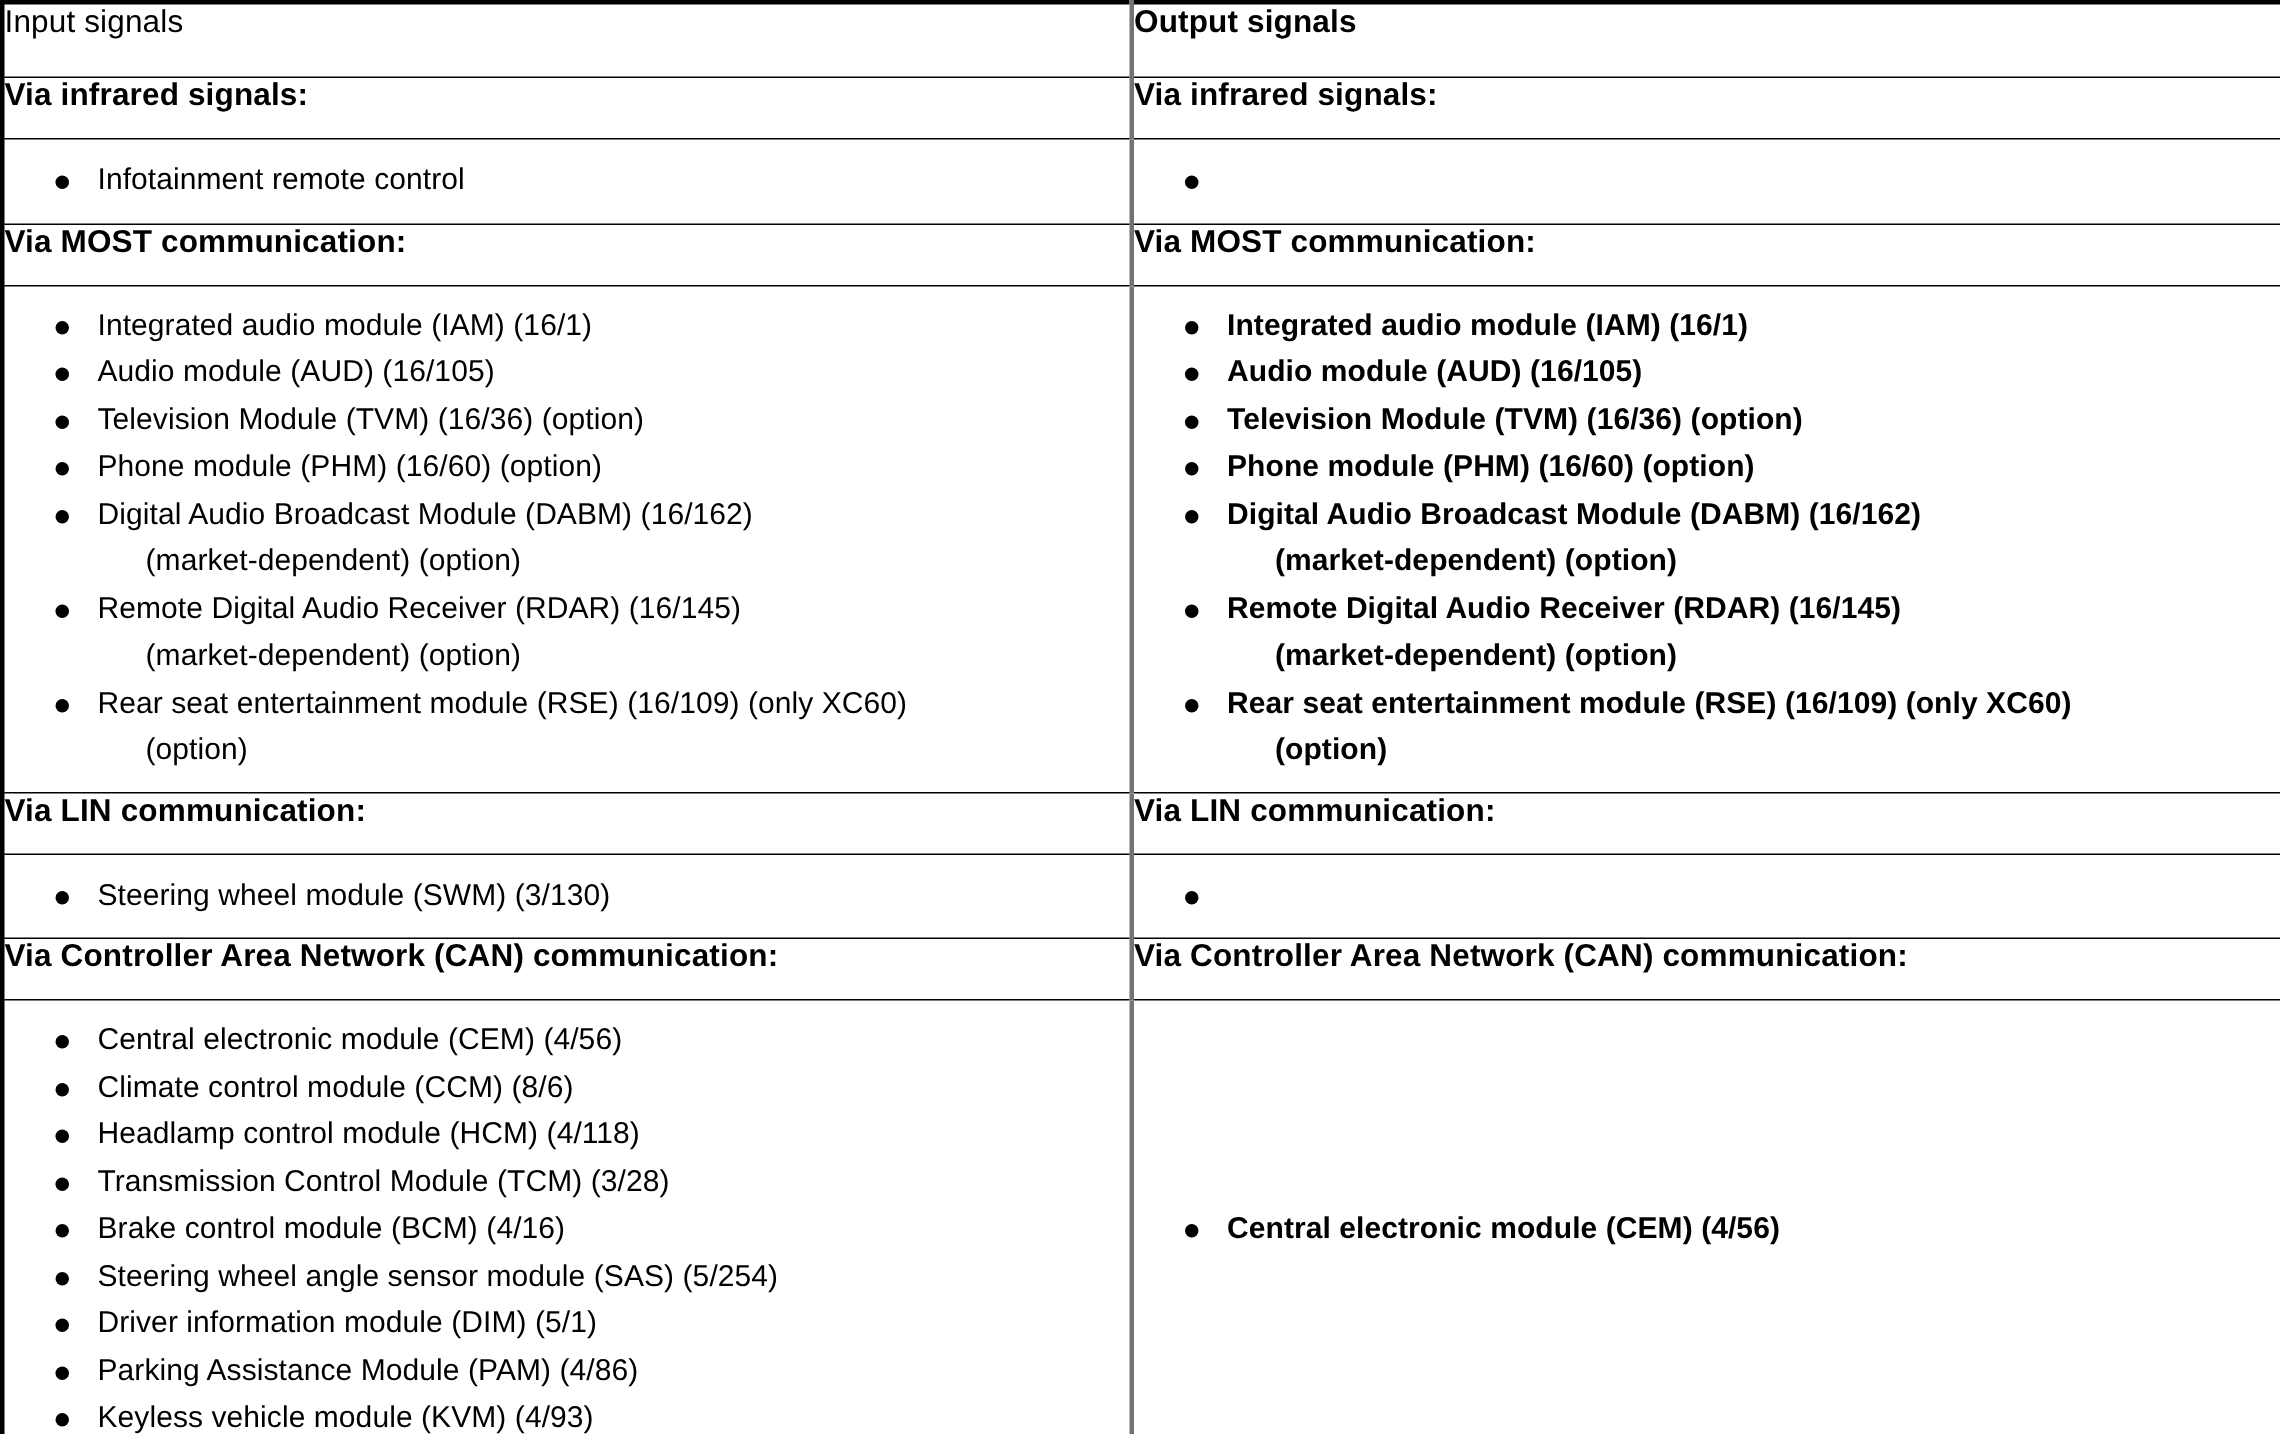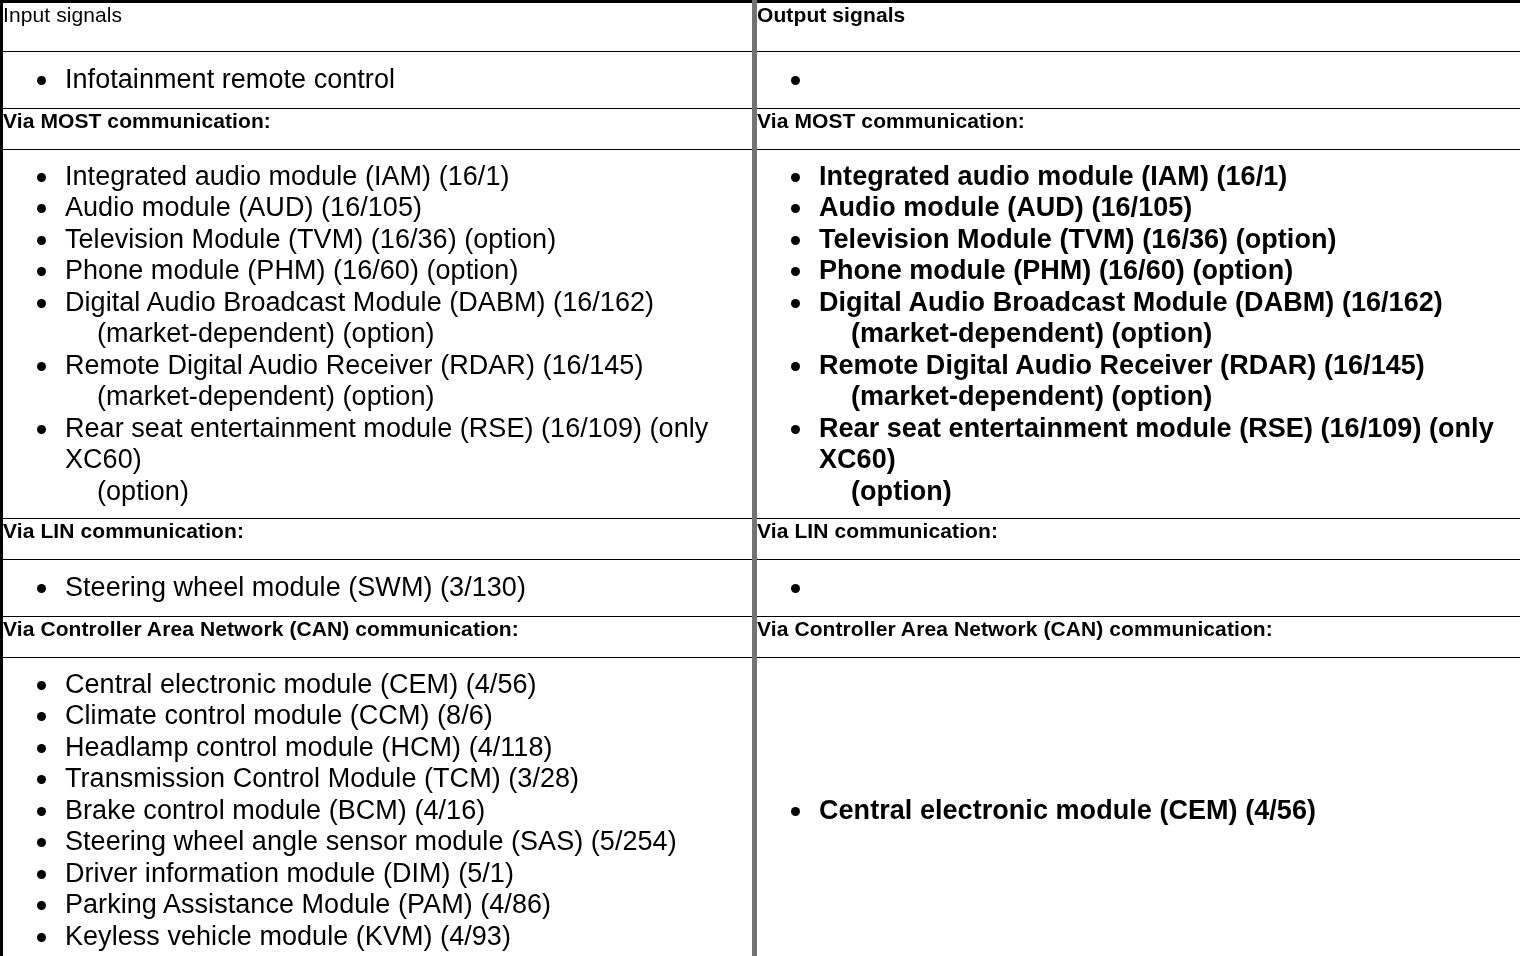--- a/index.html
+++ b/index.html
@@ -24,21 +24,21 @@
     table-layout: fixed;
   }
 
   .signal-table col.col-left  { width: 753px; }
   .signal-table col.col-right { width: 767px; }
 
   .signal-table td {
     box-sizing: border-box;
     vertical-align: top;
     padding: 0;
-    border-right: 5px solid #737373;
+    border-right: 3px solid #737373;
     border-bottom: 1.5px solid #000;
   }
   .signal-table td.cell-right { border-right: none; font-weight: bold; }
   .signal-table tr.row-last td { border-bottom: none; }
 
   
   .title-row td { height: 50px; }
   .cell-title {
     font-size: 21px;
     font-weight: normal;
@@ -62,21 +62,21 @@
 
   ul.bullets {
     list-style: none;
     margin: 0;
     padding: 11px 10px 11px 34px;
   }
   ul.bullets.tight { padding-top: 12px; padding-bottom: 12px; }
 
   ul.bullets li {
     position: relative;
-    font-size: 27px;
+    font-size: 20px;
     line-height: 31.5px;
     letter-spacing: 0.05px;
     padding-left: 28px;
     min-height: 24px;
   }
   ul.bullets li::before {
     content: "";
     position: absolute;
     left: 0;
     top: 12px;
@@ -115,20 +115,24 @@
     <col class="col-left">
     <col class="col-right">
   </colgroup>
   <tbody>
 
     <tr class="title-row">
       <td class="cell-title">Input signals</td>
       <td class="cell-title cell-right">Output signals</td>
     </tr>
 
+    <tr class="hdr-row">
+      <td class="cell-header">Via infrared signals:</td>
+      <td class="cell-header cell-right">Via infrared signals:</td>
+    </tr>
     <tr>
       <td class="cell-list">
         <ul class="bullets tight">
           <li>
             <span>Infotainment remote control</span>
           </li>
         </ul>
       </td>
       <td class="cell-list cell-right">
         <ul class="bullets tight">

